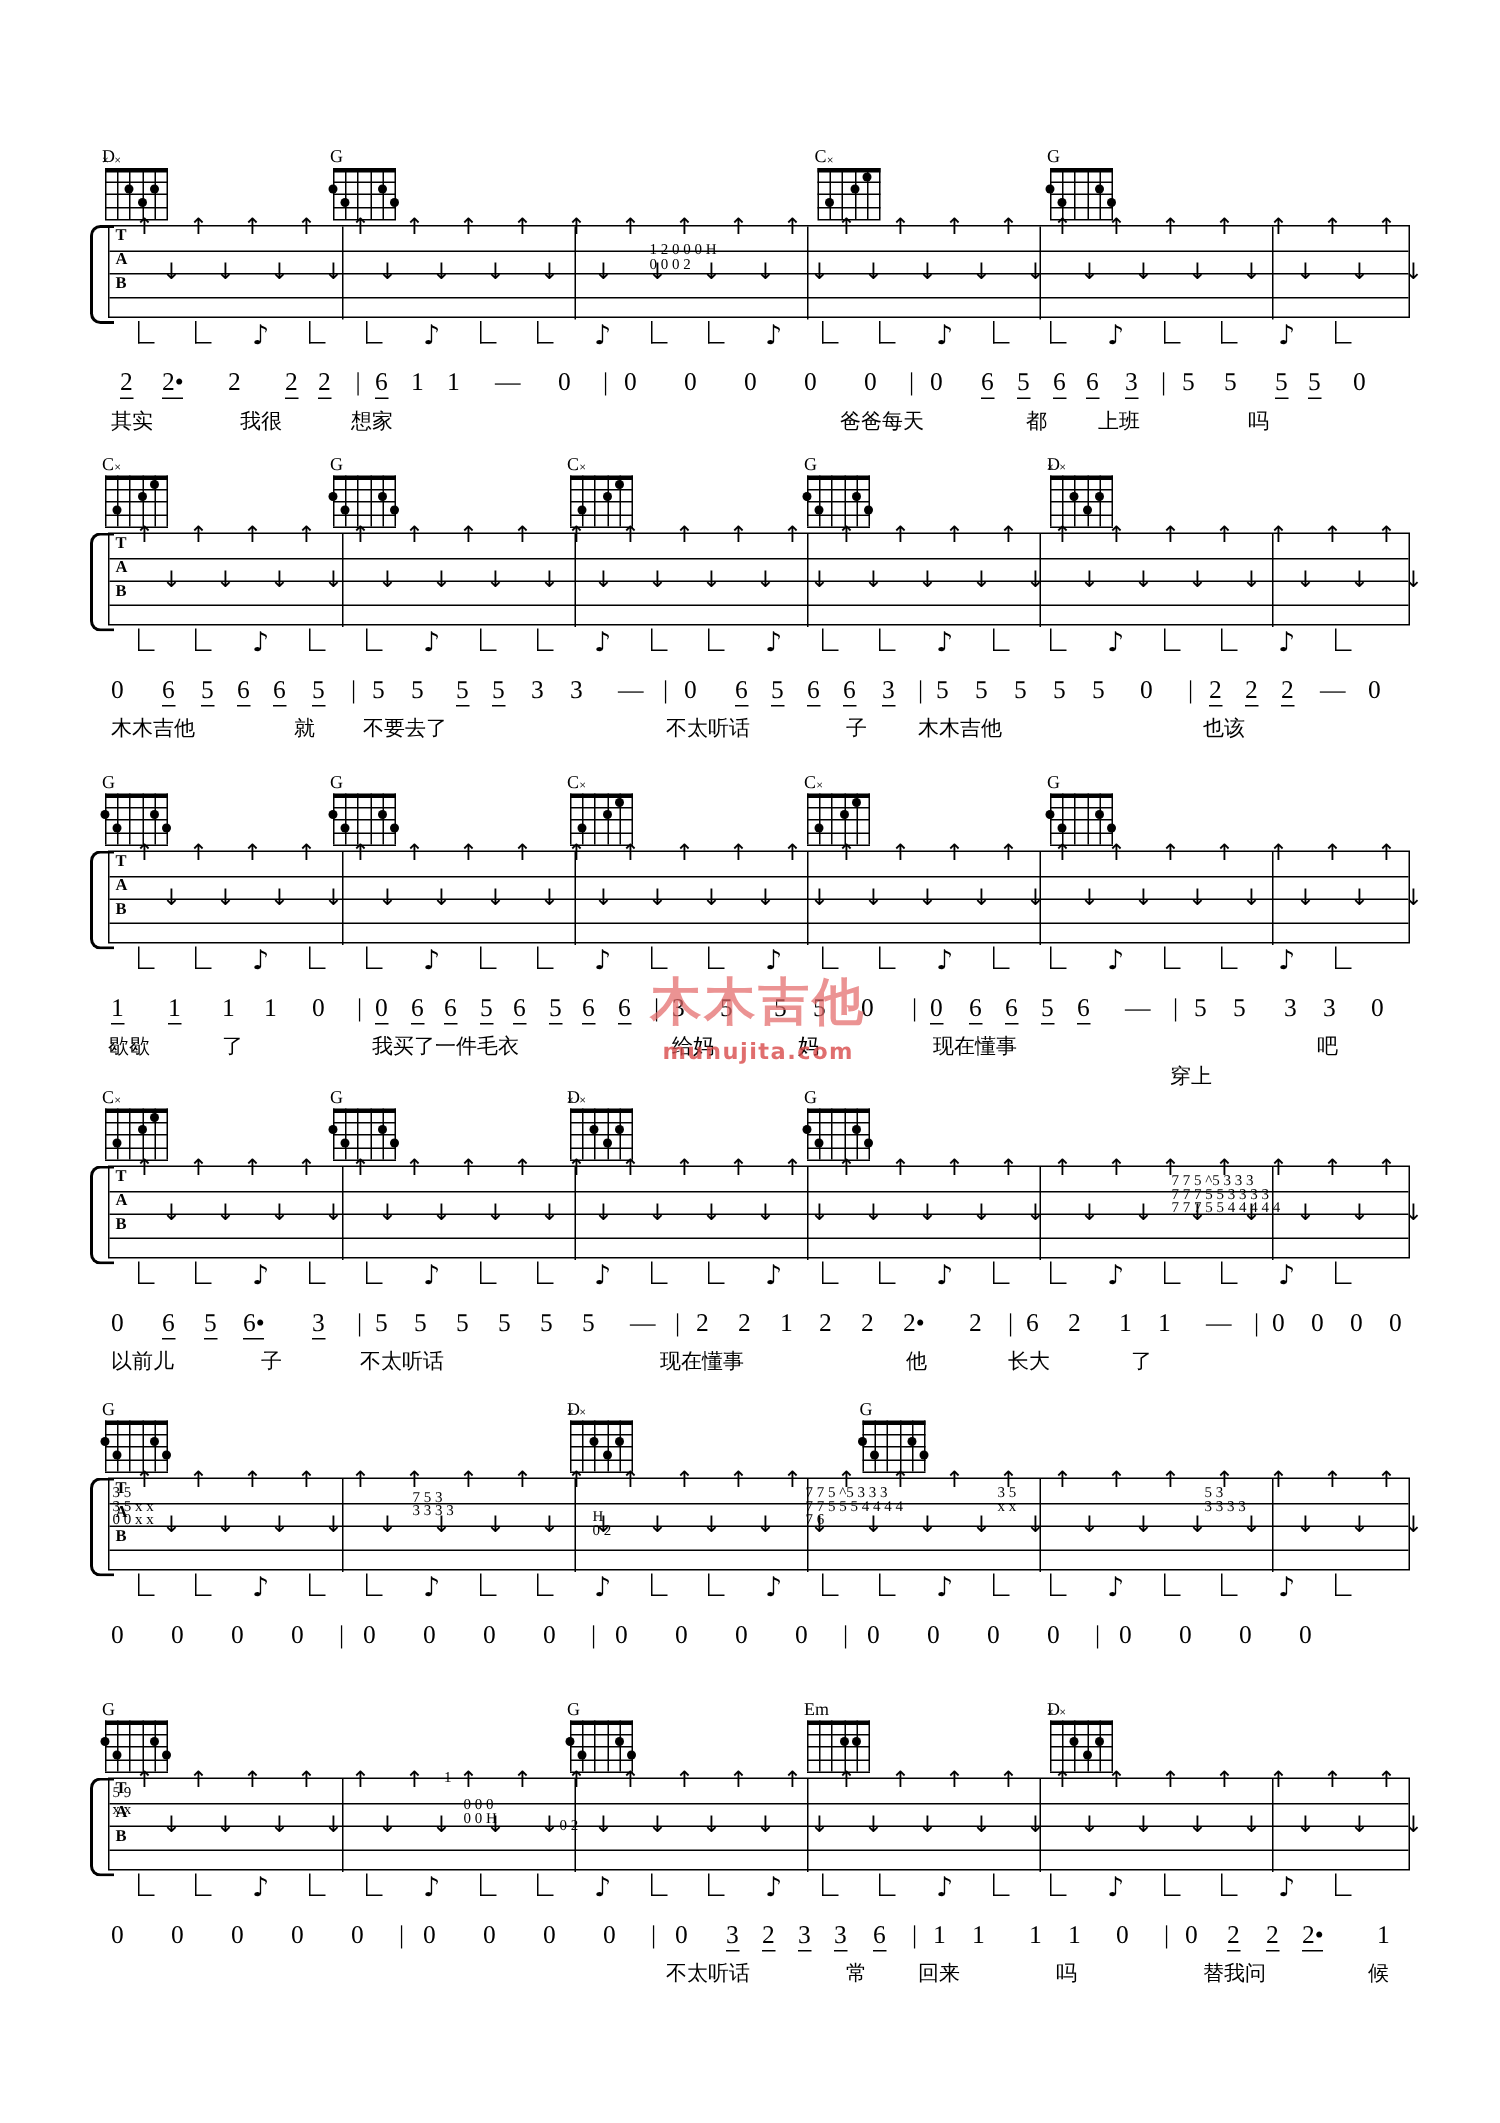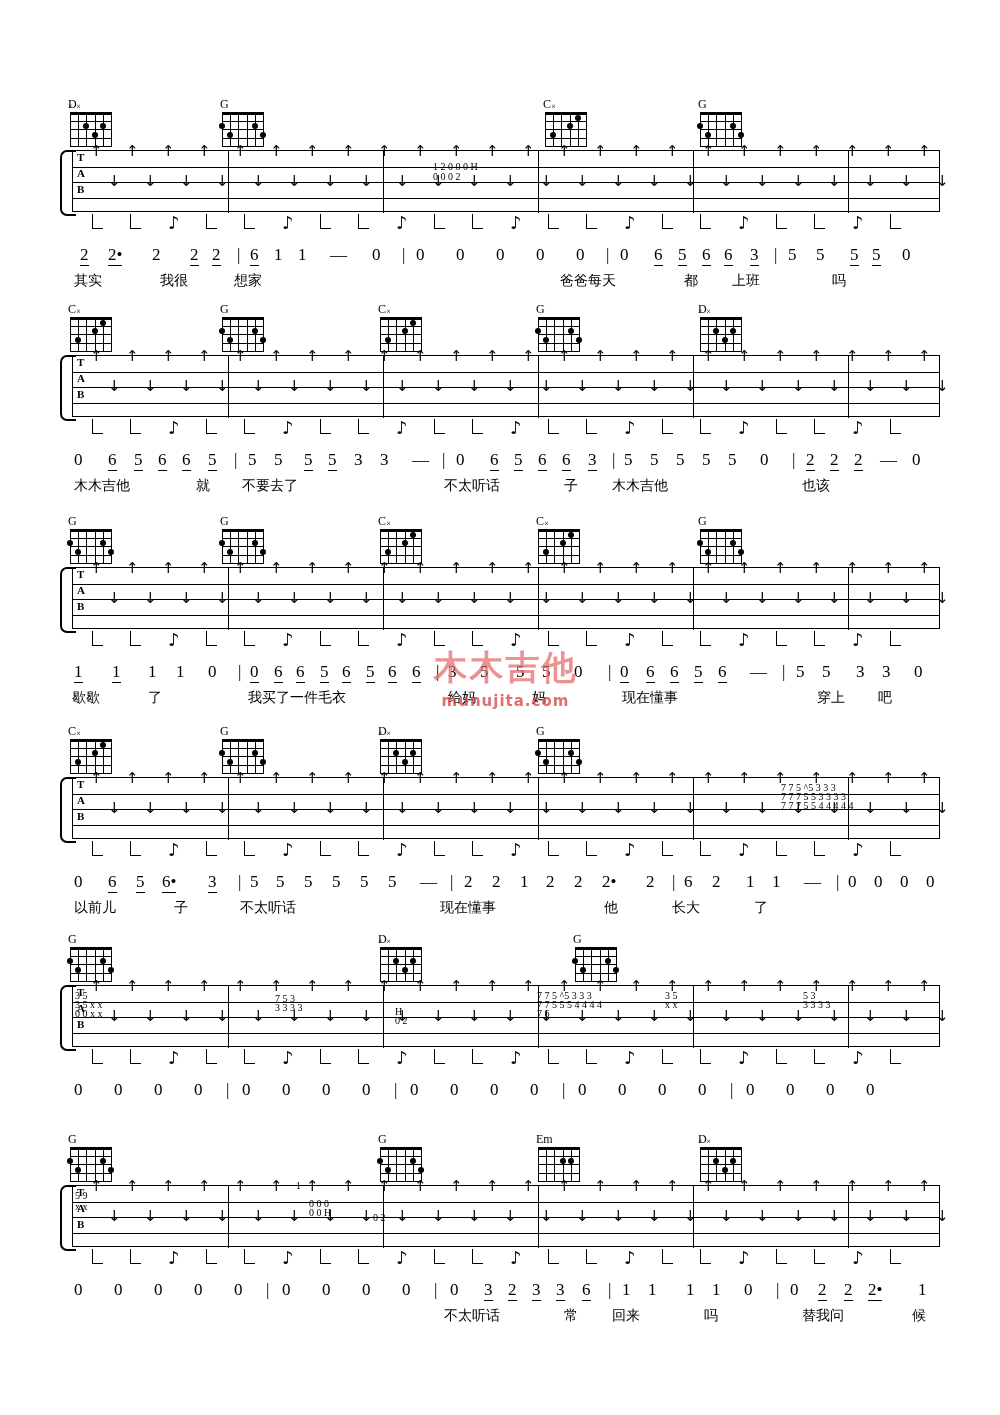--- a/index.html
+++ b/index.html
@@ -906,21 +906,21 @@
         <div class="mnote" style="left: 810px;">3</div>
         <div class="mnote" style="left: 842px;">0</div>
       </div>
       <div class="lyrics" style="top: 177px;">
         <div class="ly" style="left: 0px;">歇歇</div>
         <div class="ly" style="left: 76px;">了</div>
         <div class="ly" style="left: 176px;">我买了一件毛衣</div>
         <div class="ly" style="left: 376px;">给妈</div>
         <div class="ly" style="left: 460px;">妈</div>
         <div class="ly" style="left: 550px;">现在懂事</div>
-        <div class="ly" style="left: 745px;">穿上</div>
+        <div class="ly" style="left: 708px; margin-top: 20px;">穿上</div>
         <div class="ly" style="left: 806px;">吧</div>
       </div>
     </div>
     <div class="system" style="top: 300px;">
       <div class="chord" style="left: 10px; top: 17px;">
         <div class="name">C</div>
         <div class="grid">
           <div class="nut"></div>
           <div class="fr" style="top: 8.5px;"></div>
           <div class="fr" style="top: 17px;"></div>

